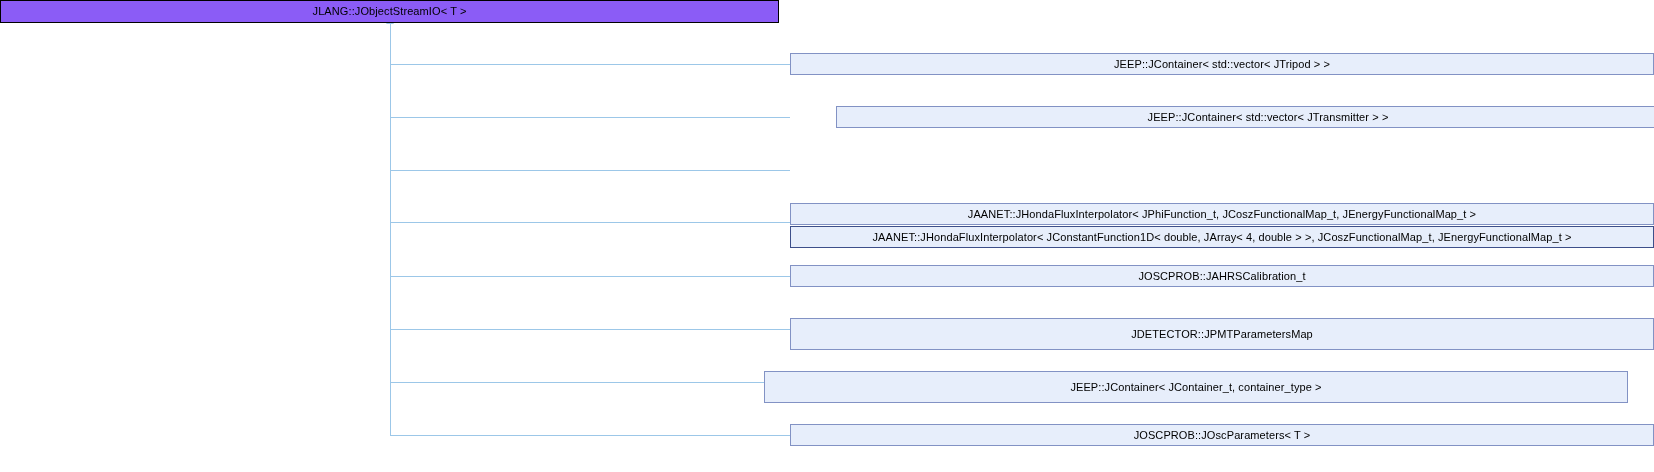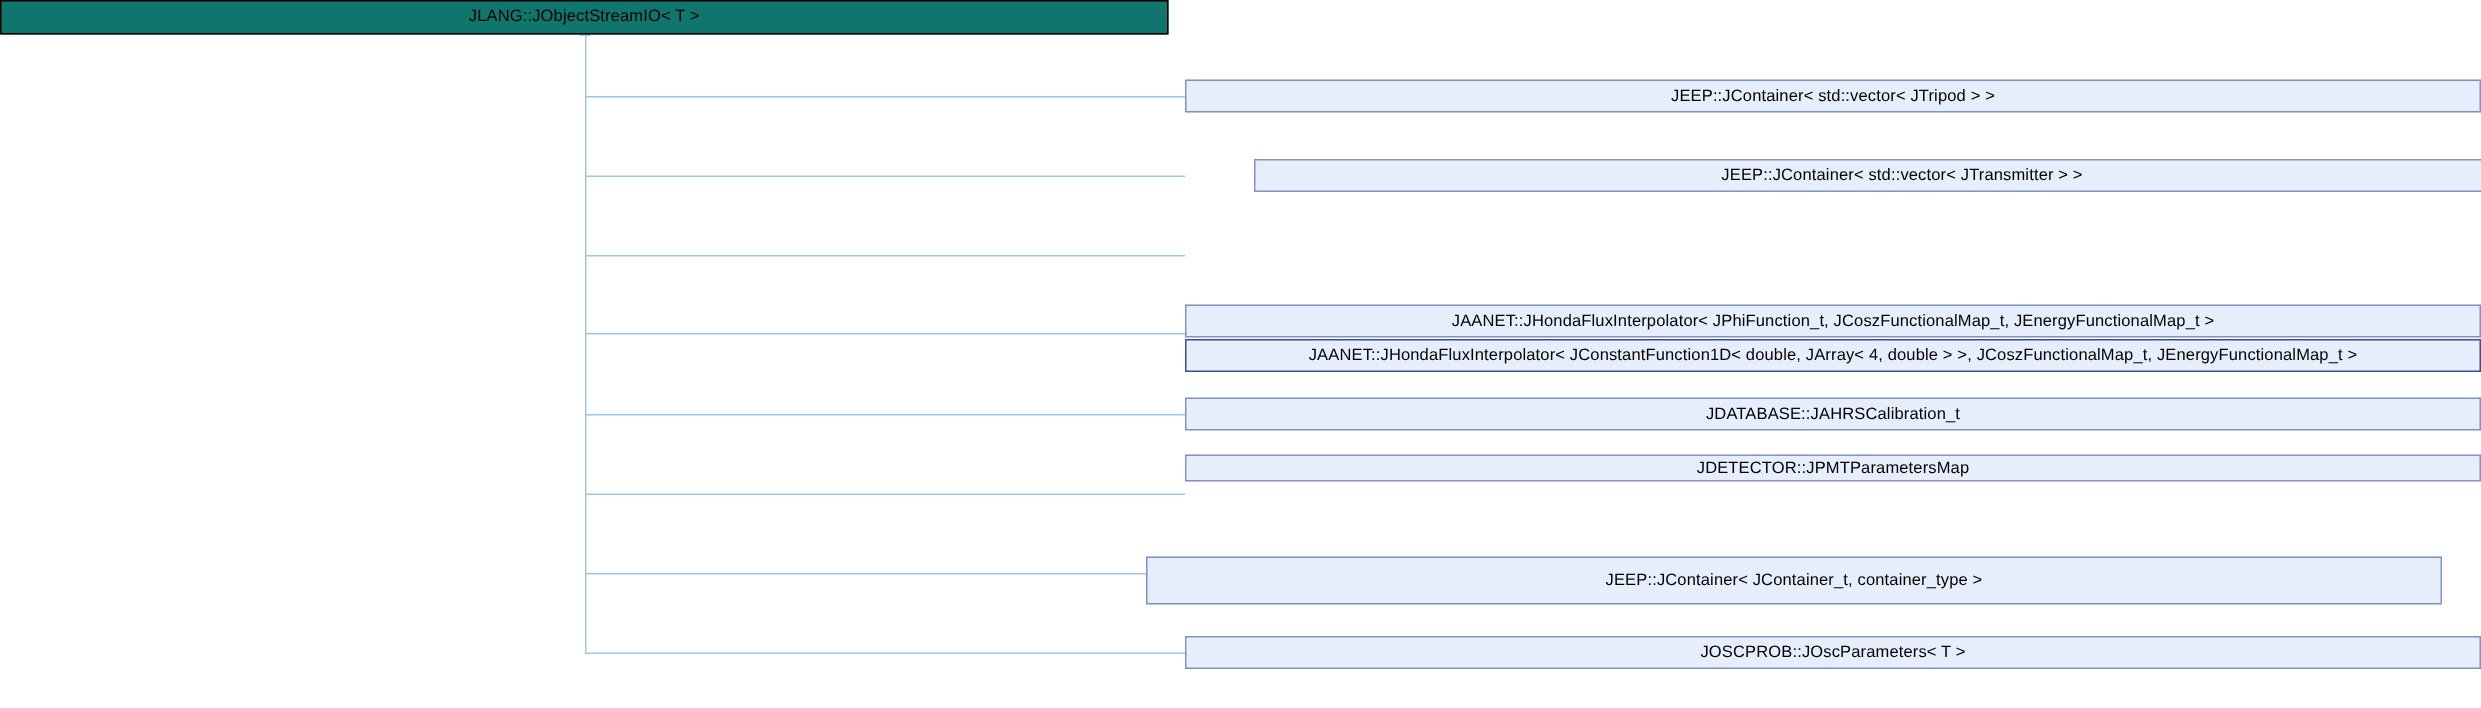--- a/index.html
+++ b/index.html
@@ -19,21 +19,21 @@
     height: 472px;
     overflow: hidden;
     background: #ffffff;
   }
 
   
   .node-root {
     position: absolute;
     box-sizing: border-box;
     border: 1px solid #000000;
-    background: #0f766e;
+    background: #8b5cf6;
     color: #000000;
     font-size: 11px;
     line-height: 1;
     display: flex;
     align-items: center;
     justify-content: center;
     white-space: nowrap;
     letter-spacing: 0.1px;
   }
 
@@ -97,21 +97,21 @@
   <div class="node-root" style="left:0px; top:0px; width:779px; height:23px;">JLANG::JObjectStreamIO&lt; T &gt;</div>
 
   <div class="node-derived" style="left:790px; top:53px; width:864px; height:22px;text-align:center;">JEEP::JContainer&lt; std::vector&lt; JTripod &gt; &gt;</div>
 
   <div class="node-derived" style="left:790px; top:106px; width:864px; height:22px;margin-left:46px;">JEEP::JContainer&lt; std::vector&lt; JTransmitter &gt; &gt;</div>
 
   <div class="node-derived" style="left:790px; top:159px; width:864px; height:22px;margin-top:44px;">JAANET::JHondaFluxInterpolator&lt; JPhiFunction_t, JCoszFunctionalMap_t, JEnergyFunctionalMap_t &gt;</div>
 
   <div class="node-derived framed" style="left:790px; top:211px; width:864px; height:22px;">JAANET::JHondaFluxInterpolator&lt; JConstantFunction1D&lt; double, JArray&lt; 4, double &gt; &gt;, JCoszFunctionalMap_t, JEnergyFunctionalMap_t &gt;</div>
 
-  <div class="node-derived" style="left:790px; top:265px; width:864px; height:22px;">JDATABASE::JAHRSCalibration_t</div>
+  <div class="node-derived" style="left:790px; top:265px; width:864px; height:22px;">JOSCPROB::JAHRSCalibration_t</div>
 
-  <div class="node-derived" style="left:790px; top:303px; width:864px; height:18px;">JDETECTOR::JPMTParametersMap</div>
+  <div class="node-derived" style="left:790px; top:318px; width:864px; height:32px;">JDETECTOR::JPMTParametersMap</div>
 
   <div class="node-derived" style="left:764px; top:371px; width:864px; height:32px;">JEEP::JContainer&lt; JContainer_t, container_type &gt;</div>
 
   <div class="node-derived" style="left:790px; top:424px; width:864px; height:22px;">JOSCPROB::JOscParameters&lt; T &gt;</div>
 
 </div>
 
 </body></html>

